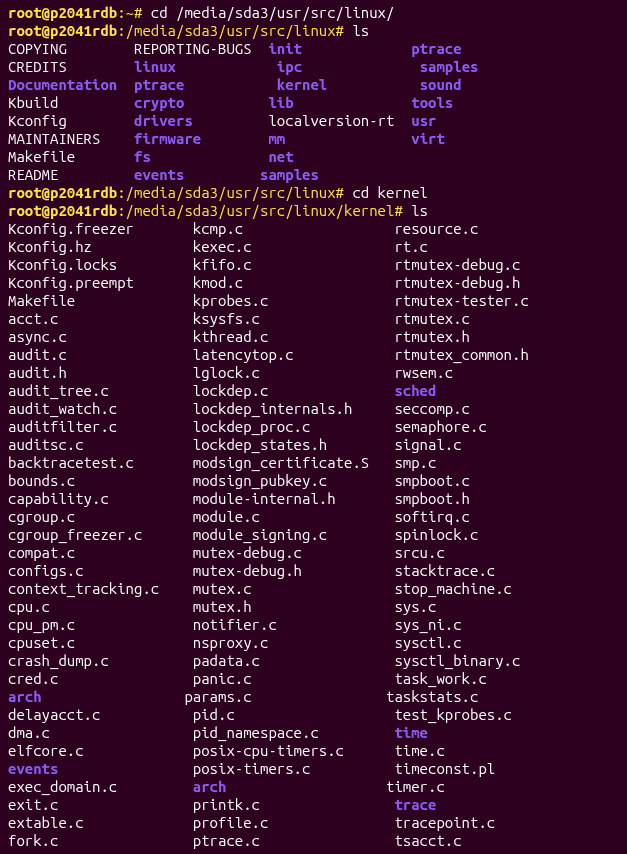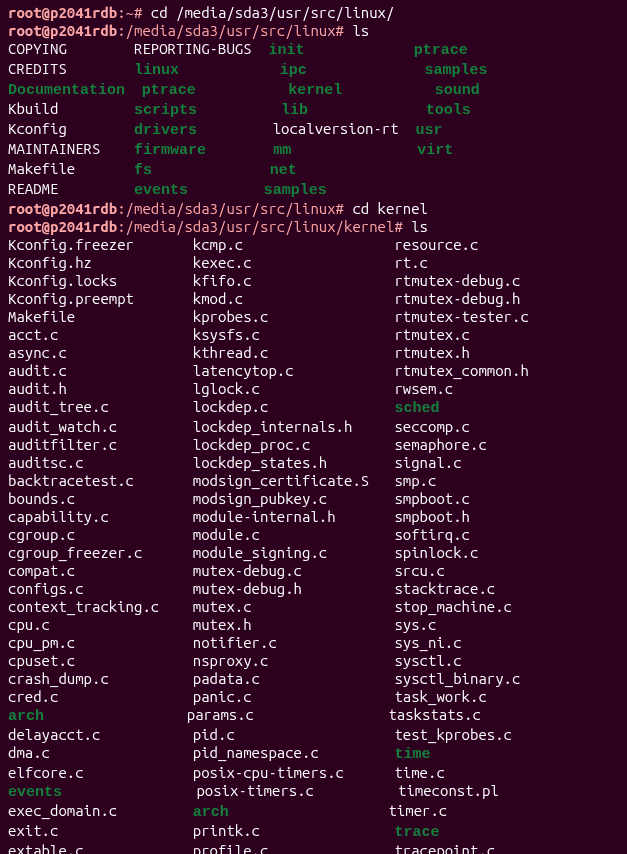--- a/index.html
+++ b/index.html
@@ -6,34 +6,34 @@
     background: #2c001e;
     color: #ffffff;
     font-family: "Ubuntu Mono", "DejaVu Sans Mono", monospace;
     font-size: 15px;
     line-height: 18px;
     margin: 0;
     padding: 4px 8px;
     width: 627px;
     box-sizing: border-box;
   }
-  .prompt { color: #fca5a5; text-align: right; }
-  .dir { color: #15803d; font-weight: bold; font-family: Liberation Mono, monospace; }
+  .prompt { color: #fde047; text-align: right; }
+  .dir { color: #8b5cf6; font-weight: bold; }
   .bold { font-weight: bold; }
   pre { margin:0; font-family: inherit; white-space: pre; }
 </style>
 </head>
 <body>
 
 <pre id="terminal"><span class="prompt"><span class="bold">root@p2041rdb</span>:~#</span> cd /media/sda3/usr/src/linux/
 <span class="prompt"><span class="bold">root@p2041rdb</span>:/media/sda3/usr/src/linux#</span> ls
 COPYING        REPORTING-BUGS  <span class="dir">init</span>             <span class="dir">ptrace</span>
 CREDITS        <span class="dir">linux</span>            <span class="dir">ipc</span>              <span class="dir">samples</span>
 <span class="dir">Documentation</span>  <span class="dir">ptrace</span>           <span class="dir">kernel</span>           <span class="dir">sound</span>
-Kbuild         <span class="dir">scripts</span>          <span class="dir">lib</span>              <span class="dir">tools</span>
+Kbuild         <span class="dir">crypto</span>          <span class="dir">lib</span>              <span class="dir">tools</span>
 Kconfig        <span class="dir">drivers</span>         localversion-rt  <span class="dir">usr</span>
 MAINTAINERS    <span class="dir">firmware</span>        <span class="dir">mm</span>               <span class="dir">virt</span>
 Makefile       <span class="dir">fs</span>              <span class="dir">net</span>              
 README         <span class="dir">events</span>         <span class="dir">samples</span>          
 <span class="prompt"><span class="bold">root@p2041rdb</span>:/media/sda3/usr/src/linux#</span> cd kernel
 <span class="prompt"><span class="bold">root@p2041rdb</span>:/media/sda3/usr/src/linux/kernel#</span> ls
 Kconfig.freezer       kcmp.c                  resource.c
 Kconfig.hz            kexec.c                 rt.c
 Kconfig.locks         kfifo.c                 rtmutex-debug.c
 Kconfig.preempt       kmod.c                  rtmutex-debug.h

